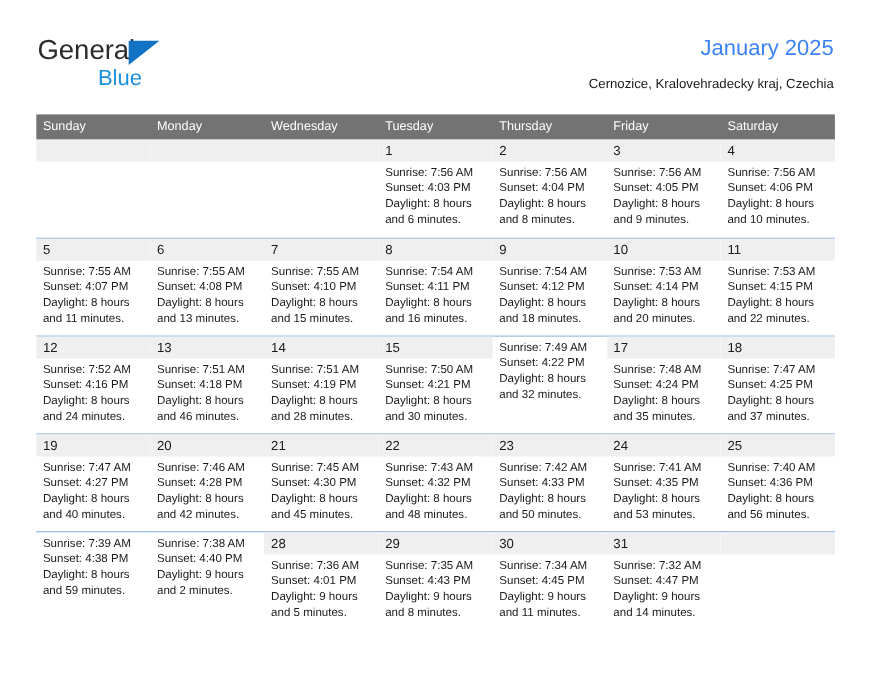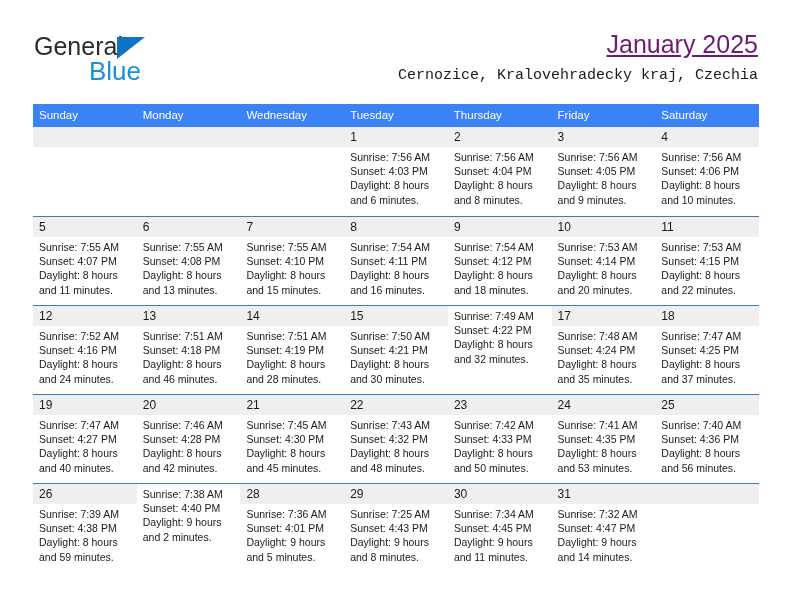--- a/index.html
+++ b/index.html
@@ -52,58 +52,55 @@
     top: 5px;
     width: 0;
     height: 0;
     border-left: 28px solid #1273c4;
     border-bottom: 22px solid transparent;
   }
   .logo-blue {
     position: absolute;
     left: 55px;
     top: 25px;
-    font-size: 26px;
+    font-size: 20px;
     color: #1a8fe0;
     line-height: 28px;
   }
 
   .title-block {
     position: absolute;
     right: 0;
     top: 0;
     text-align: right;
   }
   .cal-title {
-    font-size: 25px;
-    color: #701a75;
+    font-size: 20px;
+    color: #3b82f6;
     line-height: 32px;
     white-space: nowrap;
-    text-decoration: underline;
   }
   .cal-subtitle {
-    font-size: 15px;
+    font-size: 12px;
     color: #1a1a1a;
     line-height: 20px;
     margin-top: 6px;
     white-space: nowrap;
-    font-family: Liberation Mono, monospace;
   }
 
   
   .calendar {
     position: absolute;
     left: 33px;
     top: 104px;
     width: 726px;
   }
   .weekday-row {
     display: flex;
-    background: #3b82f6;
-    justify-content: flex-end;
+    background: #737373;
   }
   .weekday {
     flex: 1 1 0;
     min-width: 0;
     color: #ffffff;
     font-size: 11.5px;
     line-height: 18px;
     padding: 2px 0 3px 6px;
     box-sizing: border-box;
   }
@@ -430,21 +427,20 @@
             <div class="day-body">
               <div>Sunrise: 7:40 AM</div>
               <div>Sunset: 4:36 PM</div>
               <div>Daylight: 8 hours</div>
               <div>and 56 minutes.</div>
             </div>
           </div>
         </div>
         <div class="week-row">
           <div class="day-cell">
-            <div class="day-num">26</div>
             <div class="day-body">
               <div>Sunrise: 7:39 AM</div>
               <div>Sunset: 4:38 PM</div>
               <div>Daylight: 8 hours</div>
               <div>and 59 minutes.</div>
             </div>
           </div>
           <div class="day-cell">
             <div class="day-body">
               <div>Sunrise: 7:38 AM</div>
@@ -458,21 +454,21 @@
             <div class="day-body">
               <div>Sunrise: 7:36 AM</div>
               <div>Sunset: 4:01 PM</div>
               <div>Daylight: 9 hours</div>
               <div>and 5 minutes.</div>
             </div>
           </div>
           <div class="day-cell">
             <div class="day-num">29</div>
             <div class="day-body">
-              <div>Sunrise: 7:25 AM</div>
+              <div>Sunrise: 7:35 AM</div>
               <div>Sunset: 4:43 PM</div>
               <div>Daylight: 9 hours</div>
               <div>and 8 minutes.</div>
             </div>
           </div>
           <div class="day-cell">
             <div class="day-num">30</div>
             <div class="day-body">
               <div>Sunrise: 7:34 AM</div>
               <div>Sunset: 4:45 PM</div>

